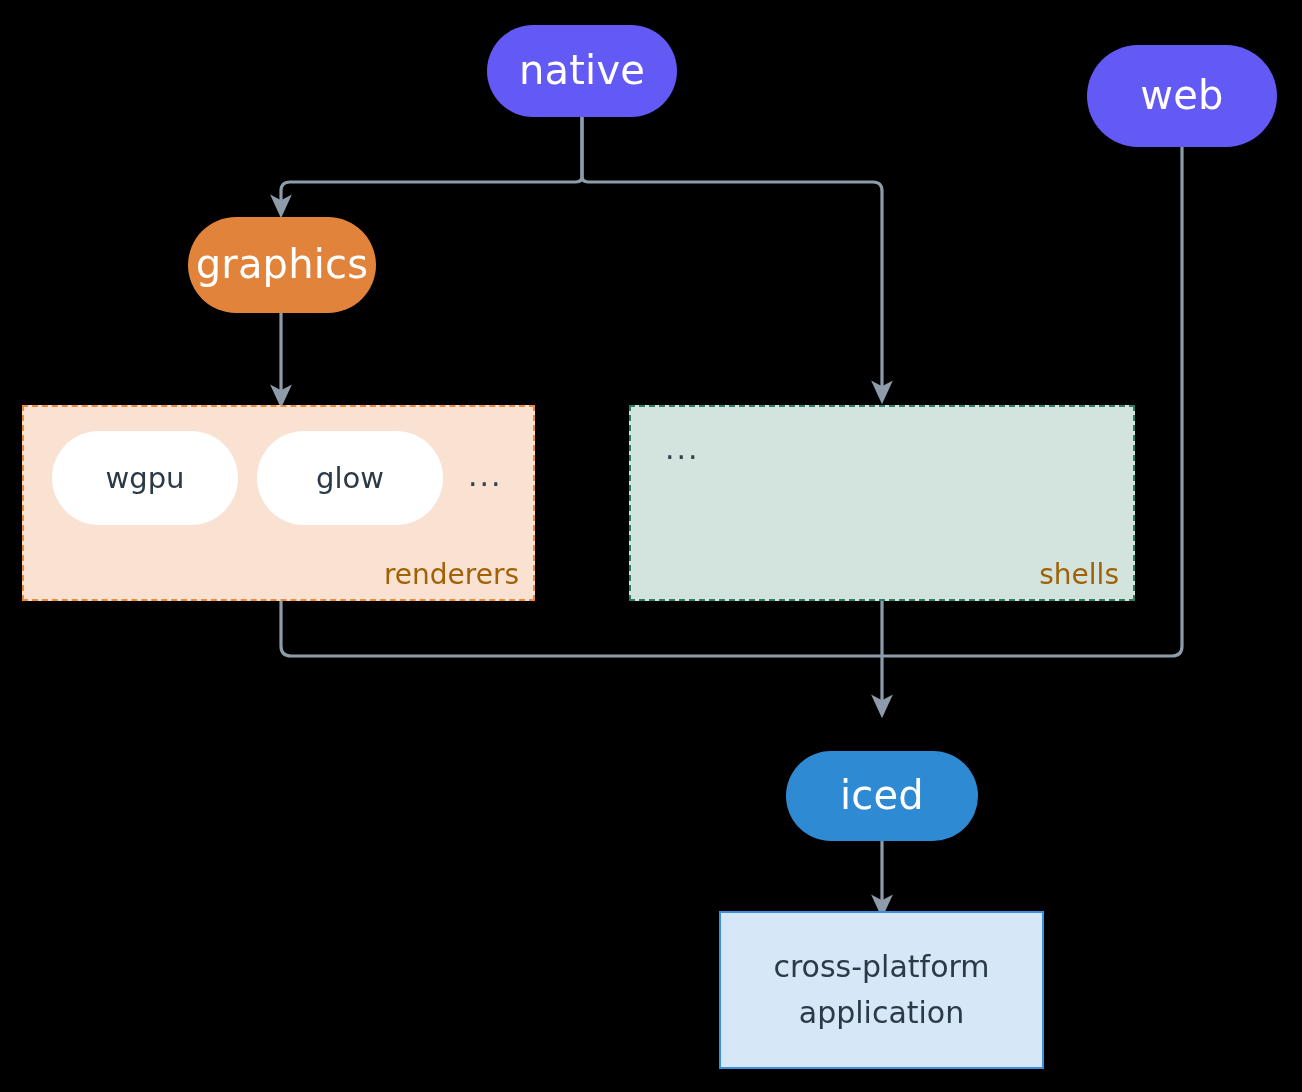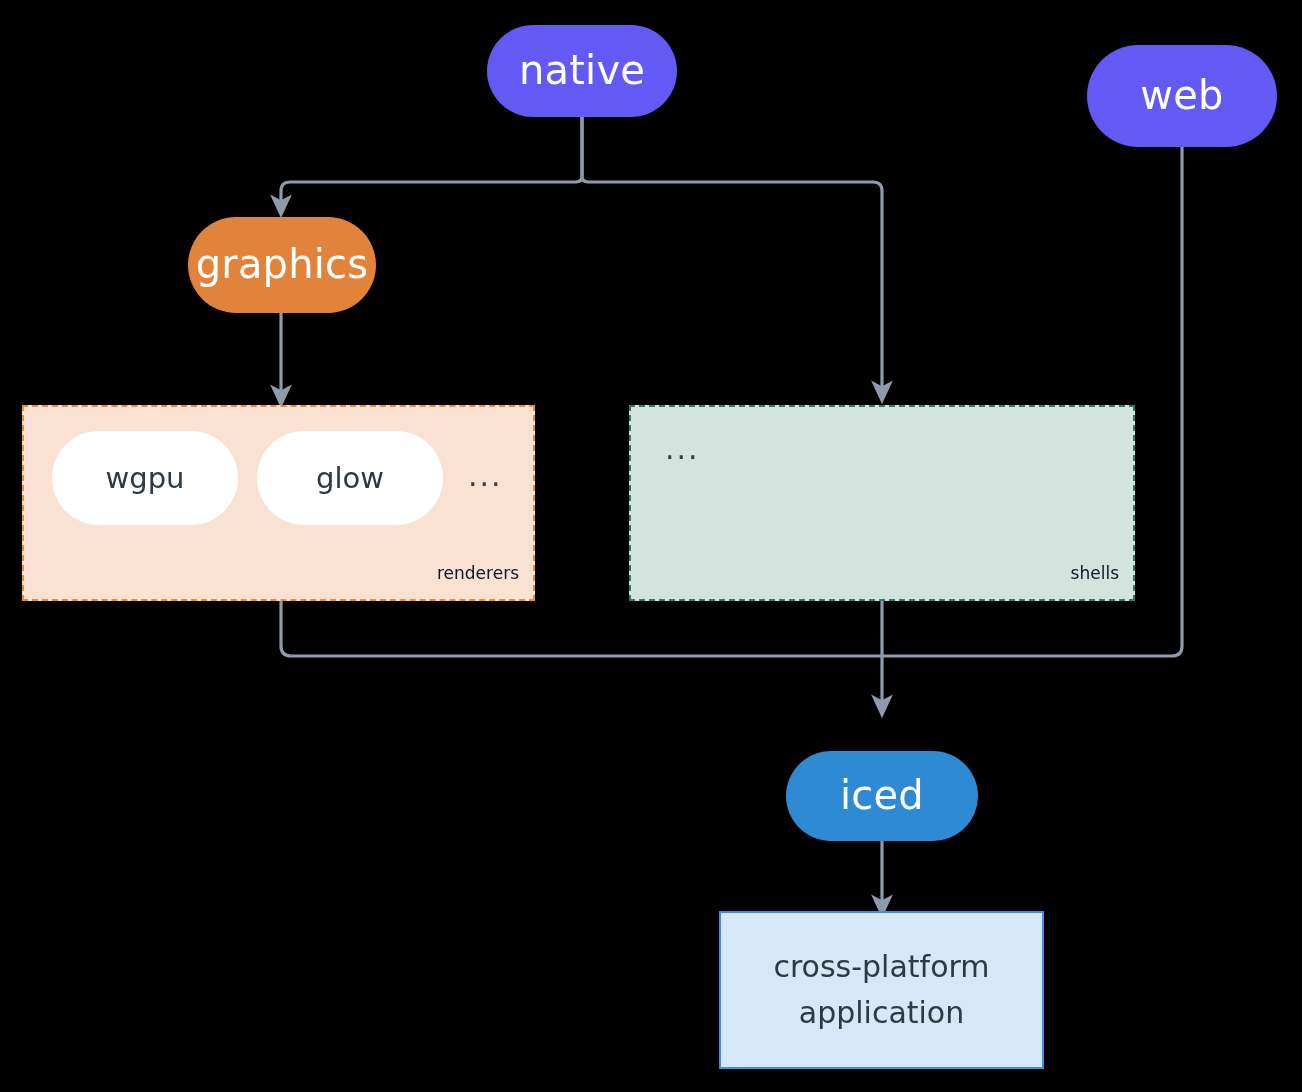--- a/index.html
+++ b/index.html
@@ -59,23 +59,23 @@
     background: #fae2d3;
     border-color: #ef8b34;
   }
   .group.shells {
     background: #d3e3dd;
     border-color: #2e7d68;
   }
   .group-label {
     position: absolute;
     right: 14px;
-    bottom: 16px;
-    font-size: 17px;
-    color: #0f172a;
+    bottom: 8px;
+    font-size: 28px;
+    color: #a16207;
     white-space: nowrap;
   }
   .group-items {
     position: absolute;
     left: 28px;
     top: 24px;
     display: flex;
     align-items: center;
     gap: 19px;
   }

